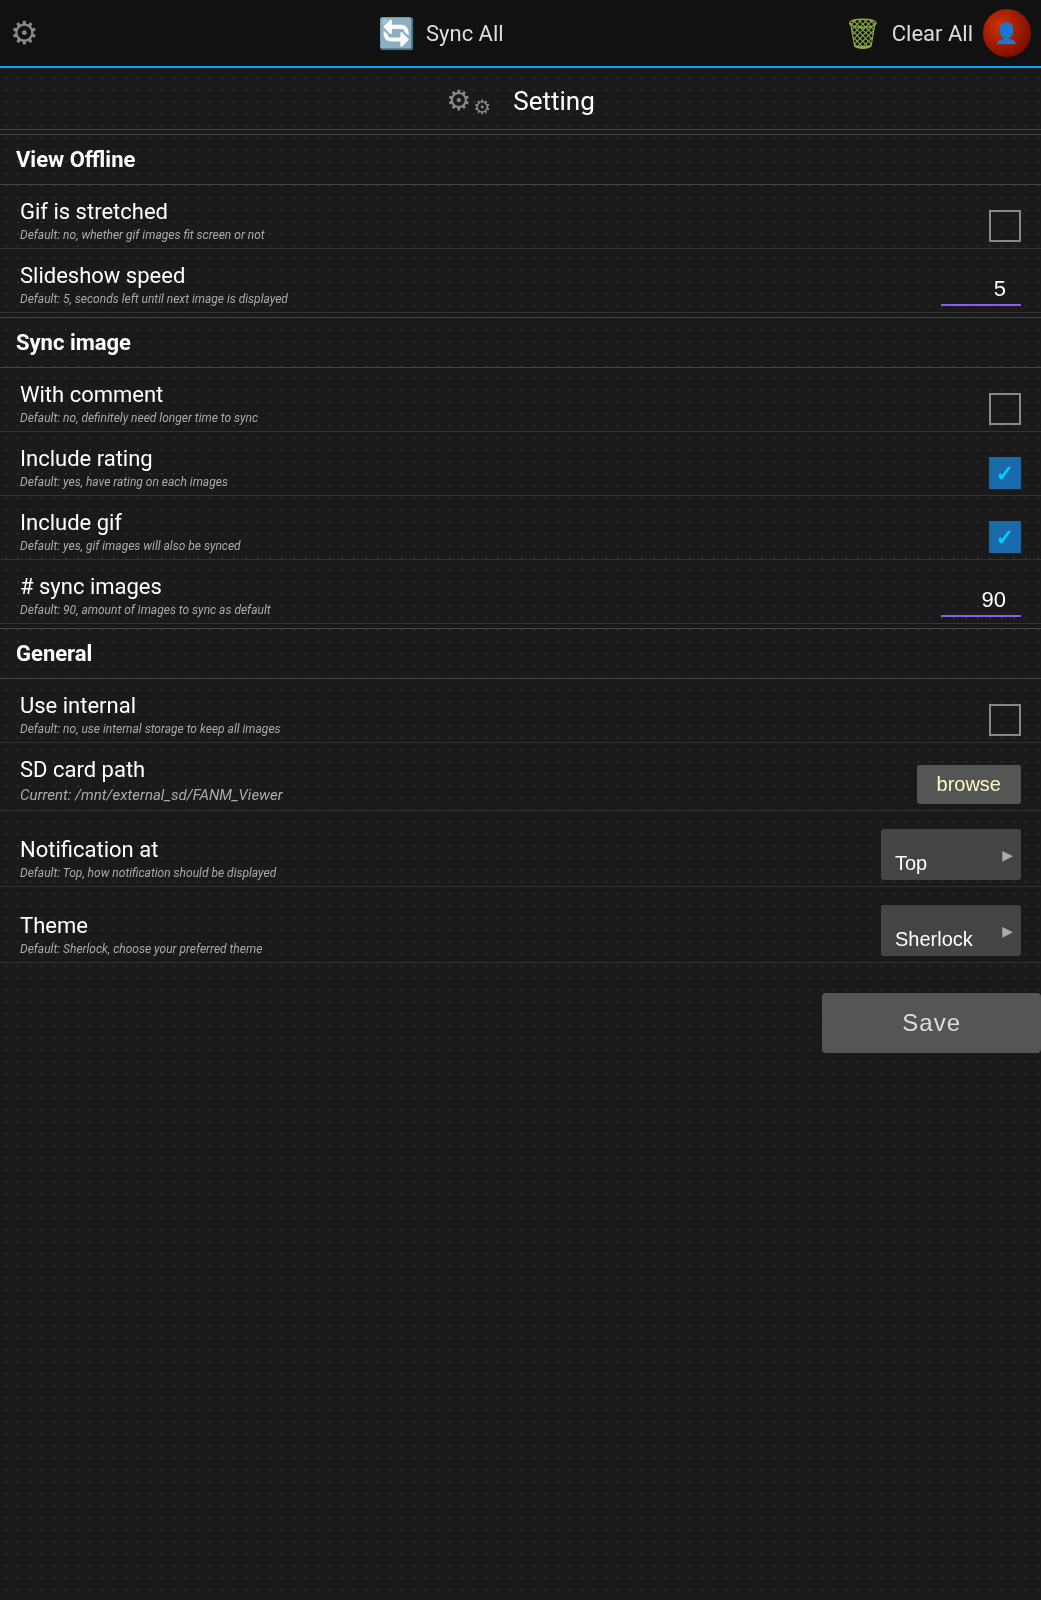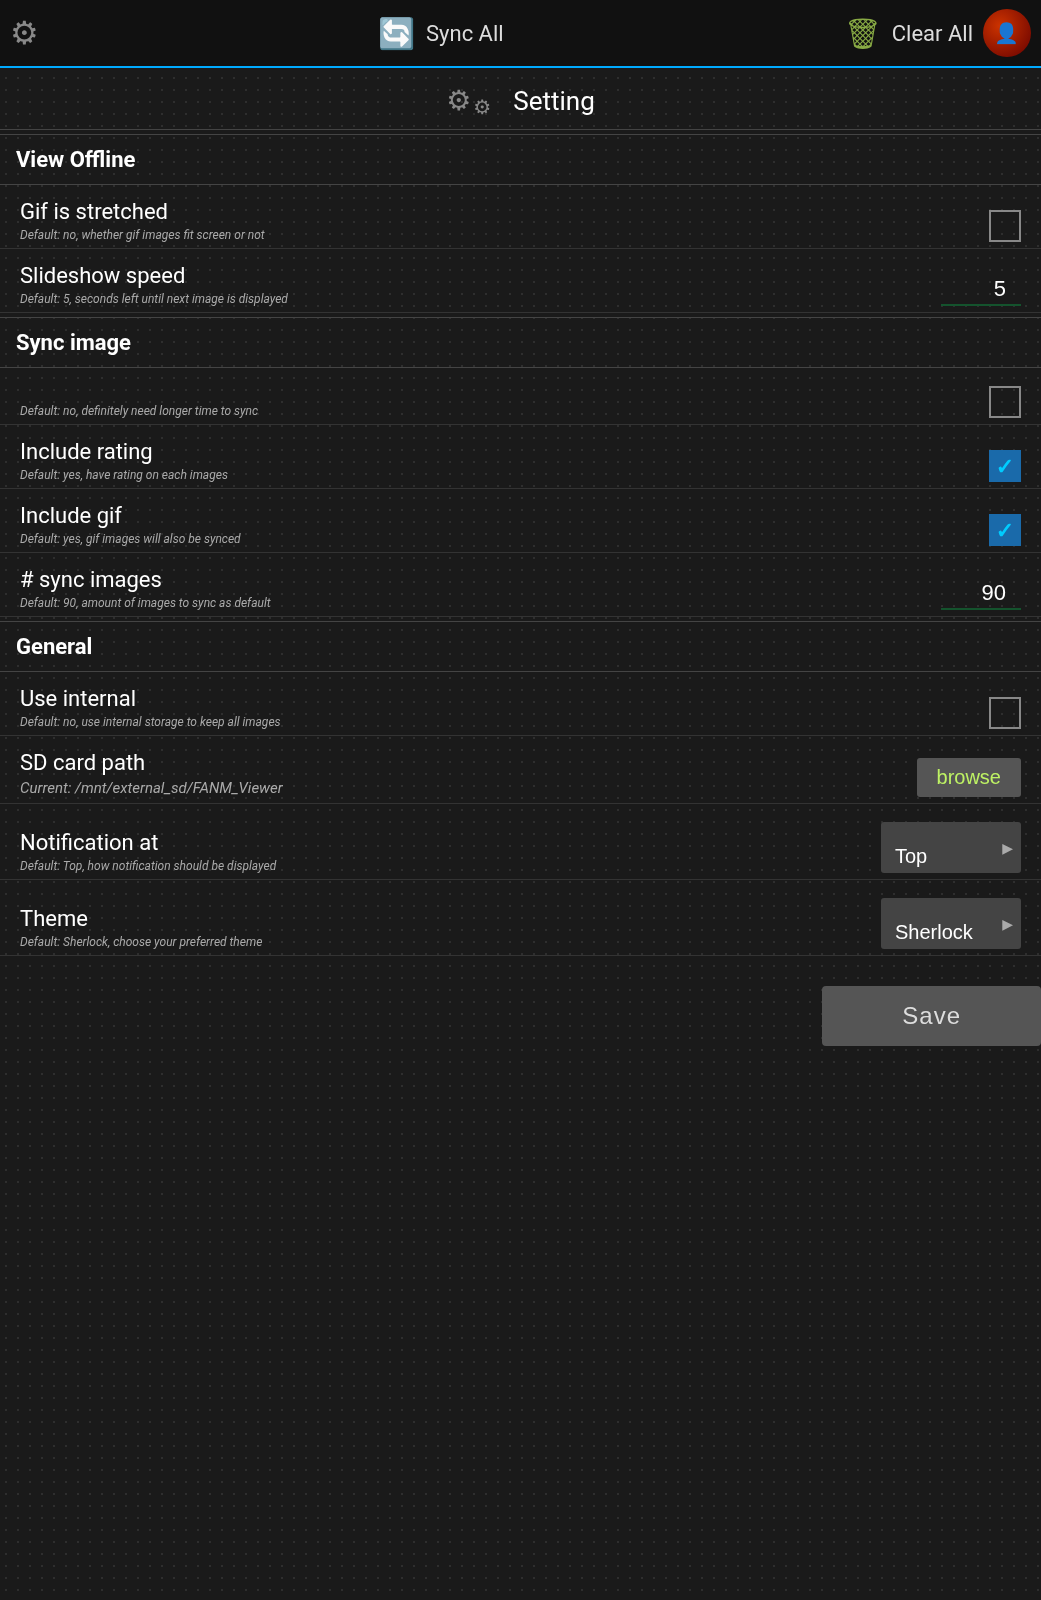--- a/index.html
+++ b/index.html
@@ -165,33 +165,33 @@
       color: #00ccff;
       font-size: 22px;
       font-weight: bold;
     }
 
     
     .number-input {
       width: 80px;
       background: transparent;
       border: none;
-      border-bottom: 2px solid #14532d;
+      border-bottom: 2px solid #8b5cf6;
       color: #ffffff;
       font-size: 22px;
       text-align: right;
       outline: none;
       padding-bottom: 2px;
     }
 
     
     .browse-btn {
       background: #555555;
       border: none;
-      color: #bef264;
+      color: #fef9c3;
       font-size: 20px;
       padding: 8px 20px;
       cursor: pointer;
       border-radius: 3px;
     }
 
     
     .dropdown-select {
       background: #444444;
       border: none;
@@ -300,20 +300,21 @@
   </div>
   <div class="setting-control">
     <input class="number-input" type="number" value="5" style="">
   </div>
 </div>
 
 <div class="section-header">Sync image</div>
 
 <div class="setting-row">
   <div class="setting-row-content">
+    <div class="setting-title">With comment</div>
     <div class="setting-desc">Default: no, definitely need longer time to sync</div>
   </div>
   <div class="setting-control">
     <div class="custom-checkbox"></div>
   </div>
 </div>
 
 <div class="setting-row">
   <div class="setting-row-content">
     <div class="setting-title">Include rating</div>

